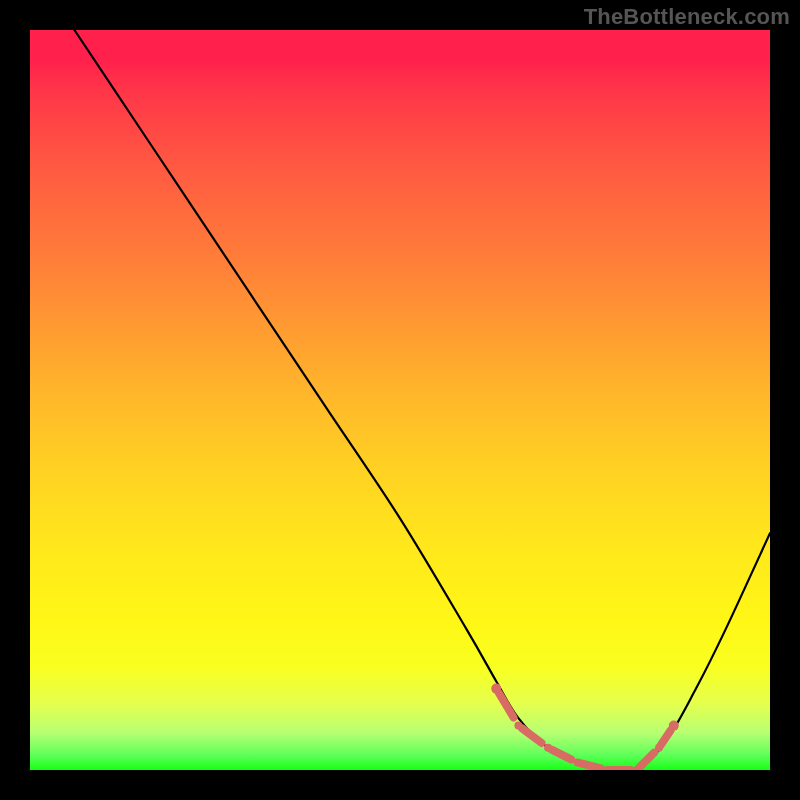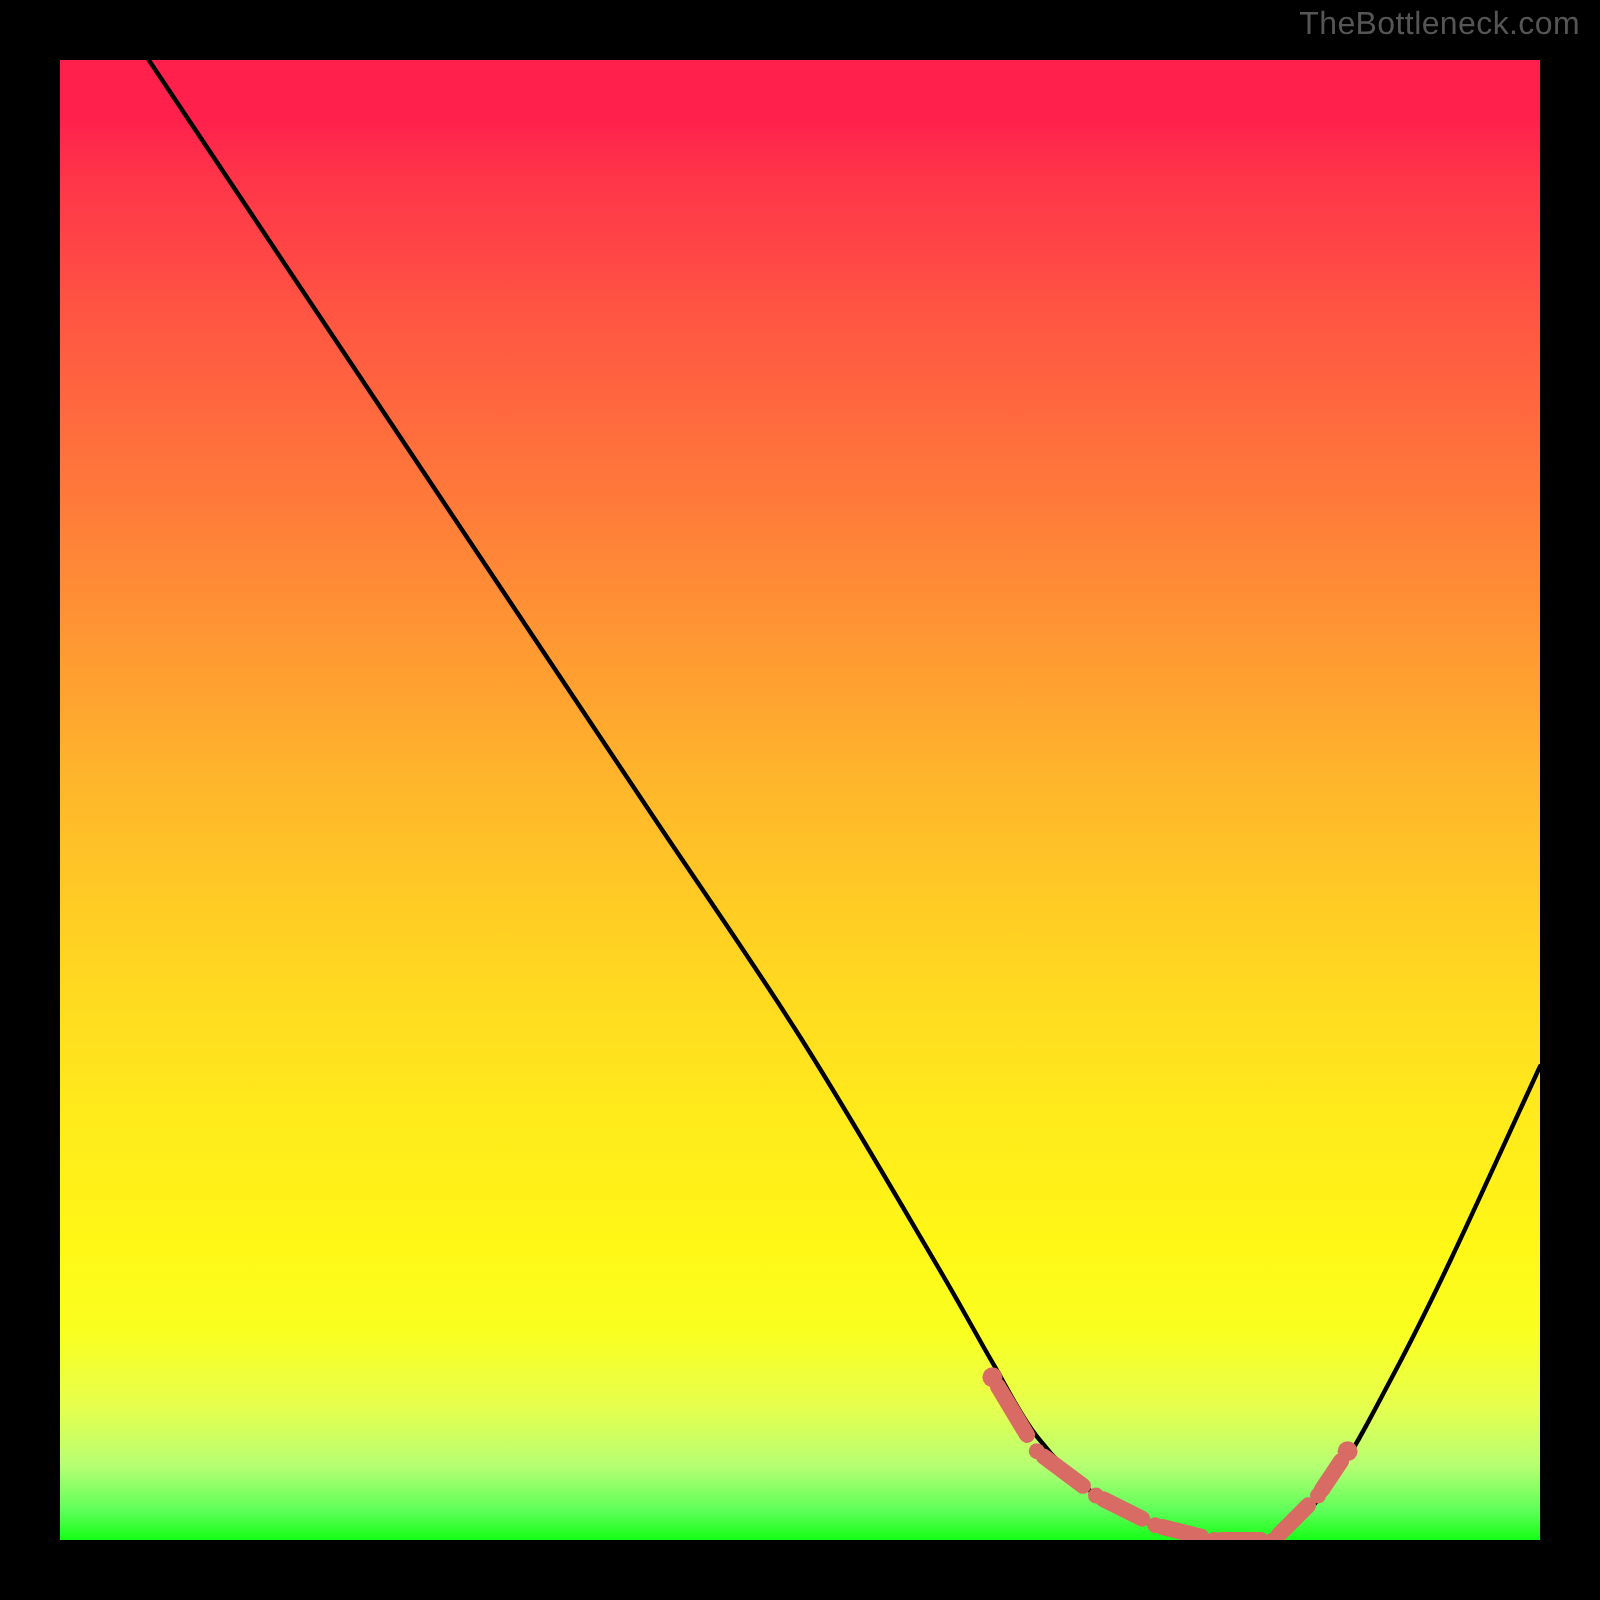--- a/index.html
+++ b/index.html
@@ -15,22 +15,22 @@
     position: relative;
     width: 800px;
     height: 800px;
     background: #000;
   }
   .watermark {
     position: absolute;
     top: 4px;
     right: 10px;
     color: #555;
-    font-size: 16px;
-    font-weight: 400;
+    font-size: 22px;
+    font-weight: 700;
     letter-spacing: 0.2px;
     z-index: 5;
   }
   .plot-area {
     position: absolute;
     left: 30px;
     top: 30px;
     width: 740px;
     height: 740px;
     overflow: hidden;

